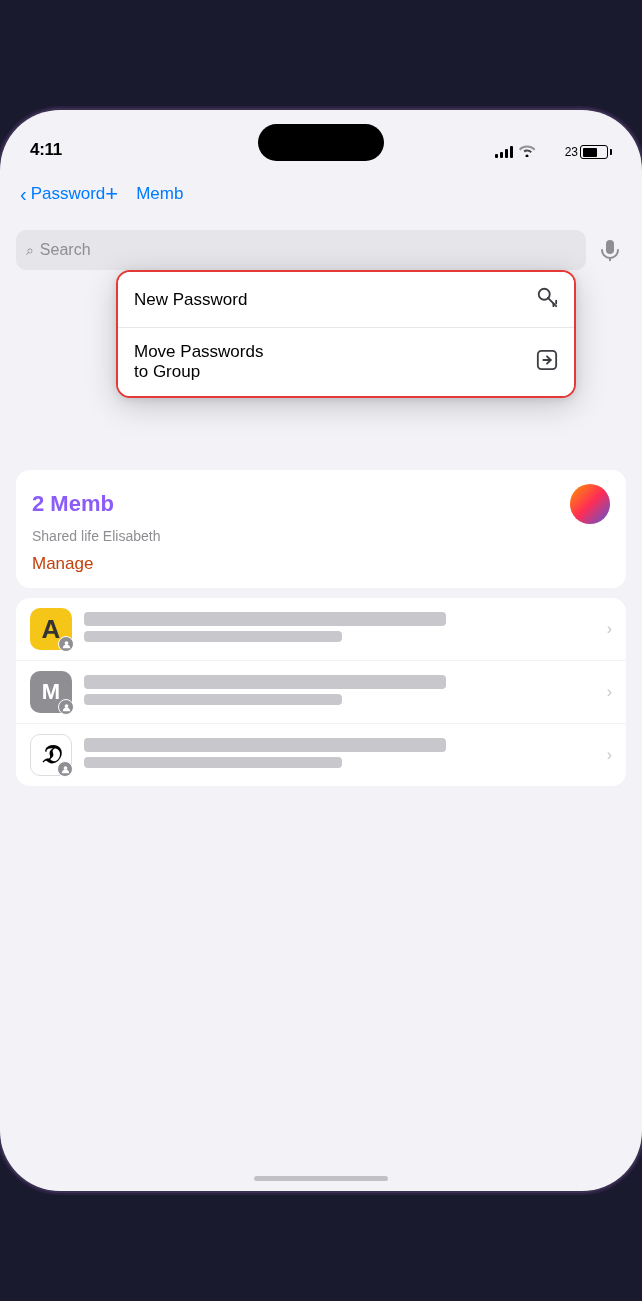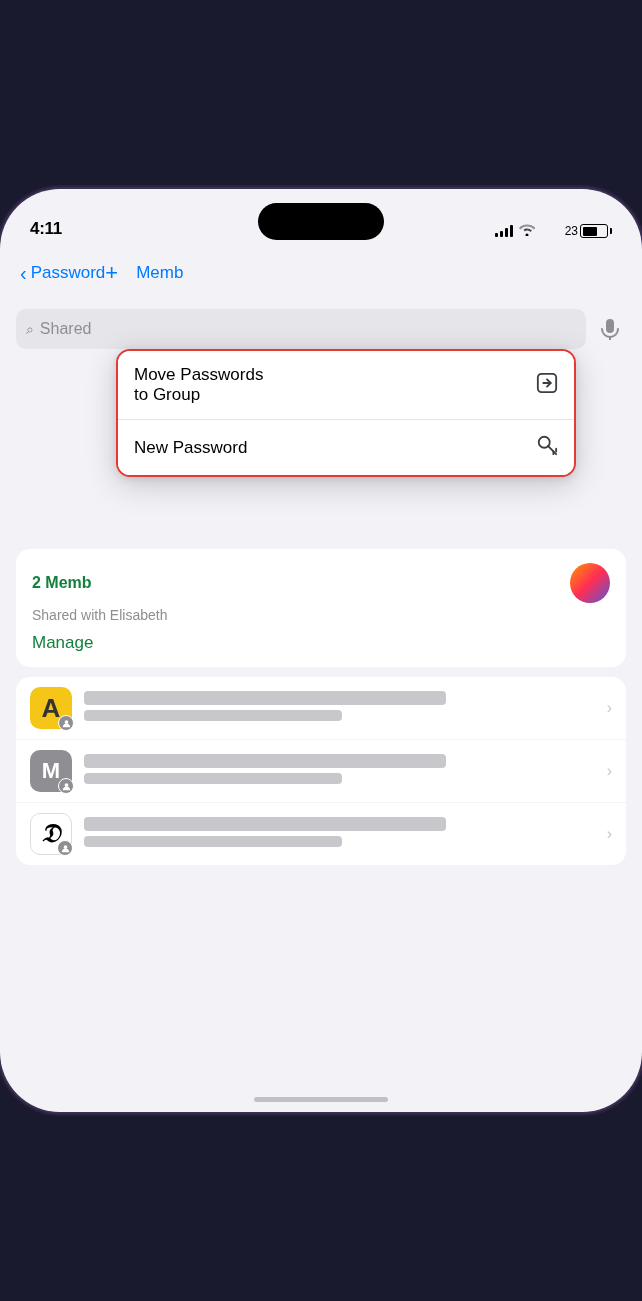--- a/index.html
+++ b/index.html
@@ -8,21 +8,21 @@
       background: #1a1a2e;
       display: flex;
       justify-content: center;
       align-items: center;
       min-height: 100vh;
       font-family: -apple-system, BlinkMacSystemFont, 'SF Pro Display', 'Helvetica Neue', sans-serif;
     }
 
     .phone-frame {
       width: 642px;
-      height: 923px;
+      height: 1081px;
       background: #2d2540;
       border-radius: 60px;
       position: relative;
       overflow: hidden;
       box-shadow: 0 0 0 2px #3a3050, 0 0 0 4px #2a2040, inset 0 0 0 2px #4a4060;
     }
 
     .phone-screen {
       position: absolute;
       top: 0;
@@ -297,41 +297,41 @@
     }
 
     .group-header {
       display: flex;
       align-items: center;
       justify-content: space-between;
       margin-bottom: 4px;
     }
 
     .group-title {
-      font-size: 16px;
+      font-size: 22px;
       font-weight: 600;
-      color: #15803d;
+      color: #8b5cf6;
     }
 
     .group-avatar {
       width: 40px;
       height: 40px;
       border-radius: 50%;
       overflow: hidden;
       background: linear-gradient(135deg, #ff9500, #ff2d55, #5856d6);
     }
 
     .group-subtitle {
       font-size: 14px;
       color: #8e8e93;
       margin-bottom: 10px;
     }
 
     .manage-link {
-      color: #15803d;
+      color: #c2410c;
       font-size: 17px;
       cursor: pointer;
     }
 
     
     .password-list {
       background: #fff;
       border-radius: 14px;
       margin-top: 10px;
       overflow: hidden;
@@ -531,61 +531,61 @@
         <span class="nav-plus">+</span>
         <span class="nav-edit">Memb</span>
       </div>
     </div>
 
     <div class="content">
 
       <div class="search-row">
         <div class="search-bar">
           <span class="search-icon-unicode">⌕</span>
-          <span class="search-placeholder">Shared</span>
+          <span class="search-placeholder">Search</span>
         </div>
         <div class="mic-icon">
           <svg width="18" height="22" viewBox="0 0 18 22" fill="none">
             <rect x="5" y="1" width="8" height="14" rx="4" fill="#8e8e93"></rect>
             <path d="M1 11a8 8 0 0016 0" stroke="#8e8e93" stroke-width="2" stroke-linecap="round" fill="none"></path>
             <line x1="9" y1="19" x2="9" y2="22" stroke="#8e8e93" stroke-width="2" stroke-linecap="round"></line>
           </svg>
         </div>
 
         <div class="dropdown-menu dropdown-highlight">
-          <div class="dropdown-item move-password-row">
-            <span class="dropdown-item-text">Move Passwords<br>to Group</span>
-            <span class="dropdown-item-icon">
-              <svg width="22" height="22" viewBox="0 0 24 24" fill="none">
-                <rect x="2" y="2" width="20" height="20" rx="4" stroke="#3c3c43" stroke-width="2" fill="none"></rect>
-                <line x1="8" y1="12" x2="16" y2="12" stroke="#3c3c43" stroke-width="2" stroke-linecap="round"></line>
-                <polyline points="12,8 16,12 12,16" stroke="#3c3c43" stroke-width="2" stroke-linecap="round" stroke-linejoin="round" fill="none"></polyline>
-              </svg>
-            </span>
-          </div>
           <div class="dropdown-item new-password-row">
             <span class="dropdown-item-text">New Password</span>
             <span class="dropdown-item-icon">
               <svg width="22" height="22" viewBox="0 0 24 24" fill="none">
                 <circle cx="9" cy="9" r="6" stroke="#3c3c43" stroke-width="2" fill="none"></circle>
                 <line x1="13" y1="13" x2="22" y2="22" stroke="#3c3c43" stroke-width="2" stroke-linecap="round"></line>
                 <line x1="19" y1="19" x2="19" y2="22" stroke="#3c3c43" stroke-width="2" stroke-linecap="round"></line>
                 <line x1="22" y1="16" x2="22" y2="19" stroke="#3c3c43" stroke-width="2" stroke-linecap="round"></line>
               </svg>
             </span>
           </div>
+          <div class="dropdown-item move-password-row">
+            <span class="dropdown-item-text">Move Passwords<br>to Group</span>
+            <span class="dropdown-item-icon">
+              <svg width="22" height="22" viewBox="0 0 24 24" fill="none">
+                <rect x="2" y="2" width="20" height="20" rx="4" stroke="#3c3c43" stroke-width="2" fill="none"></rect>
+                <line x1="8" y1="12" x2="16" y2="12" stroke="#3c3c43" stroke-width="2" stroke-linecap="round"></line>
+                <polyline points="12,8 16,12 12,16" stroke="#3c3c43" stroke-width="2" stroke-linecap="round" stroke-linejoin="round" fill="none"></polyline>
+              </svg>
+            </span>
+          </div>
         </div>
       </div>
 
       <div class="group-section" style="margin-top: 200px;">
         <div class="group-header">
           <span class="group-title partial-text">2 Memb</span>
           <div class="group-avatar"></div>
         </div>
-        <div class="group-subtitle">Shared with Elisabeth</div>
+        <div class="group-subtitle">Shared life Elisabeth</div>
         <span class="manage-link">Manage</span>
       </div>
 
       <div class="password-list">
 
         <div class="password-item">
           <div class="app-icon app-icon-a">
             A
             <div class="shared-badge">
               <svg width="9" height="9" viewBox="0 0 12 12">

